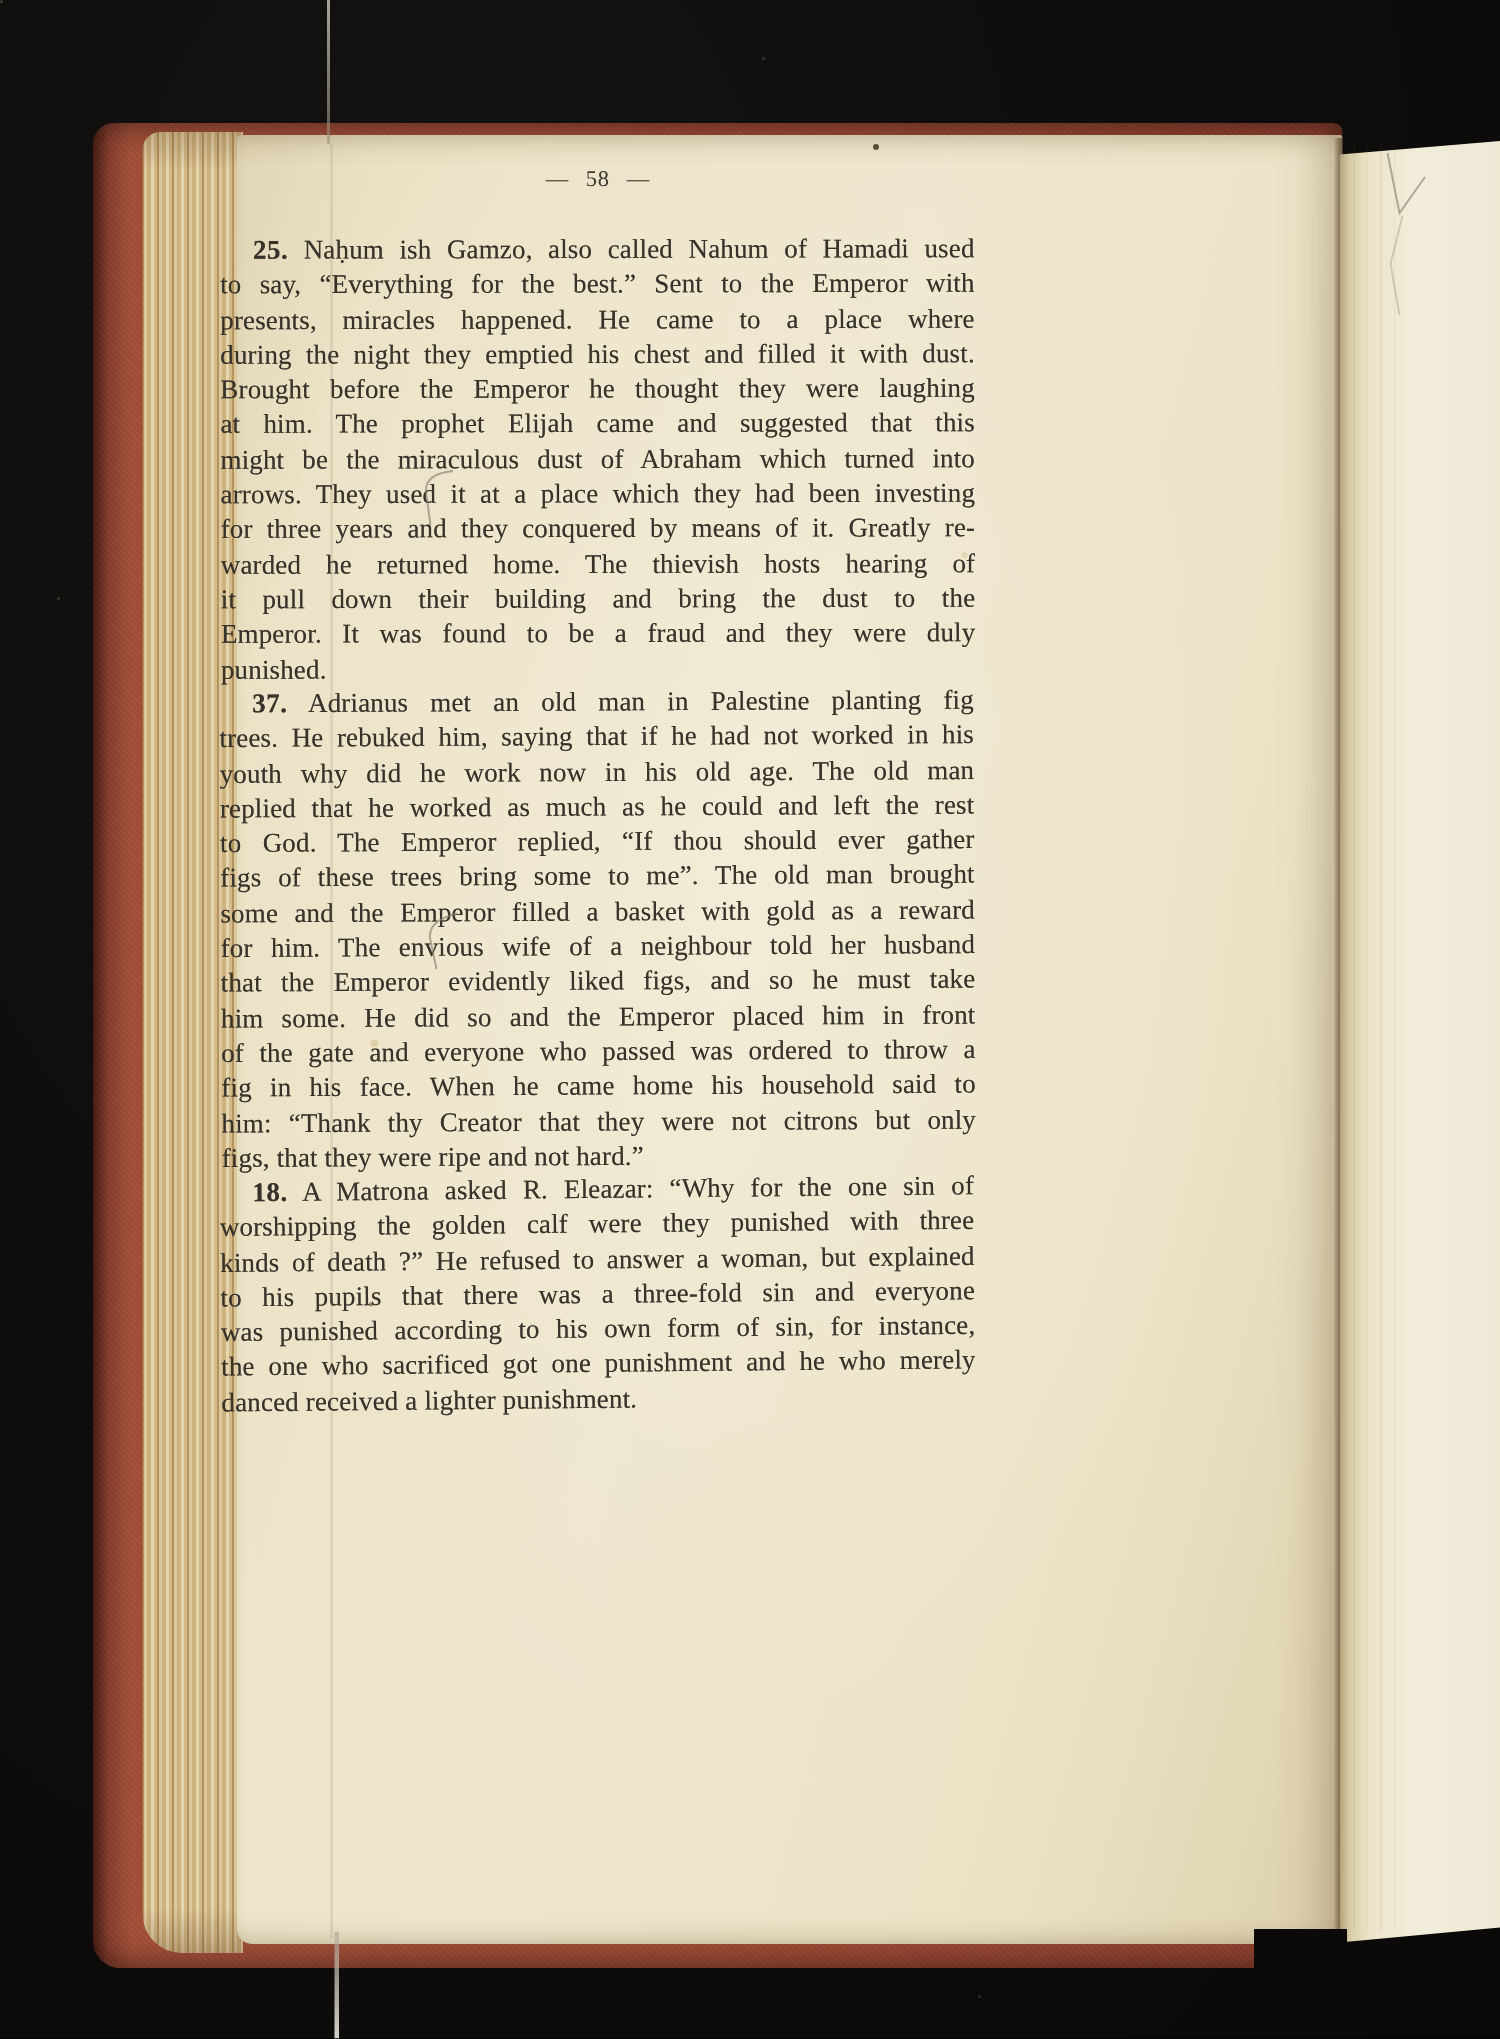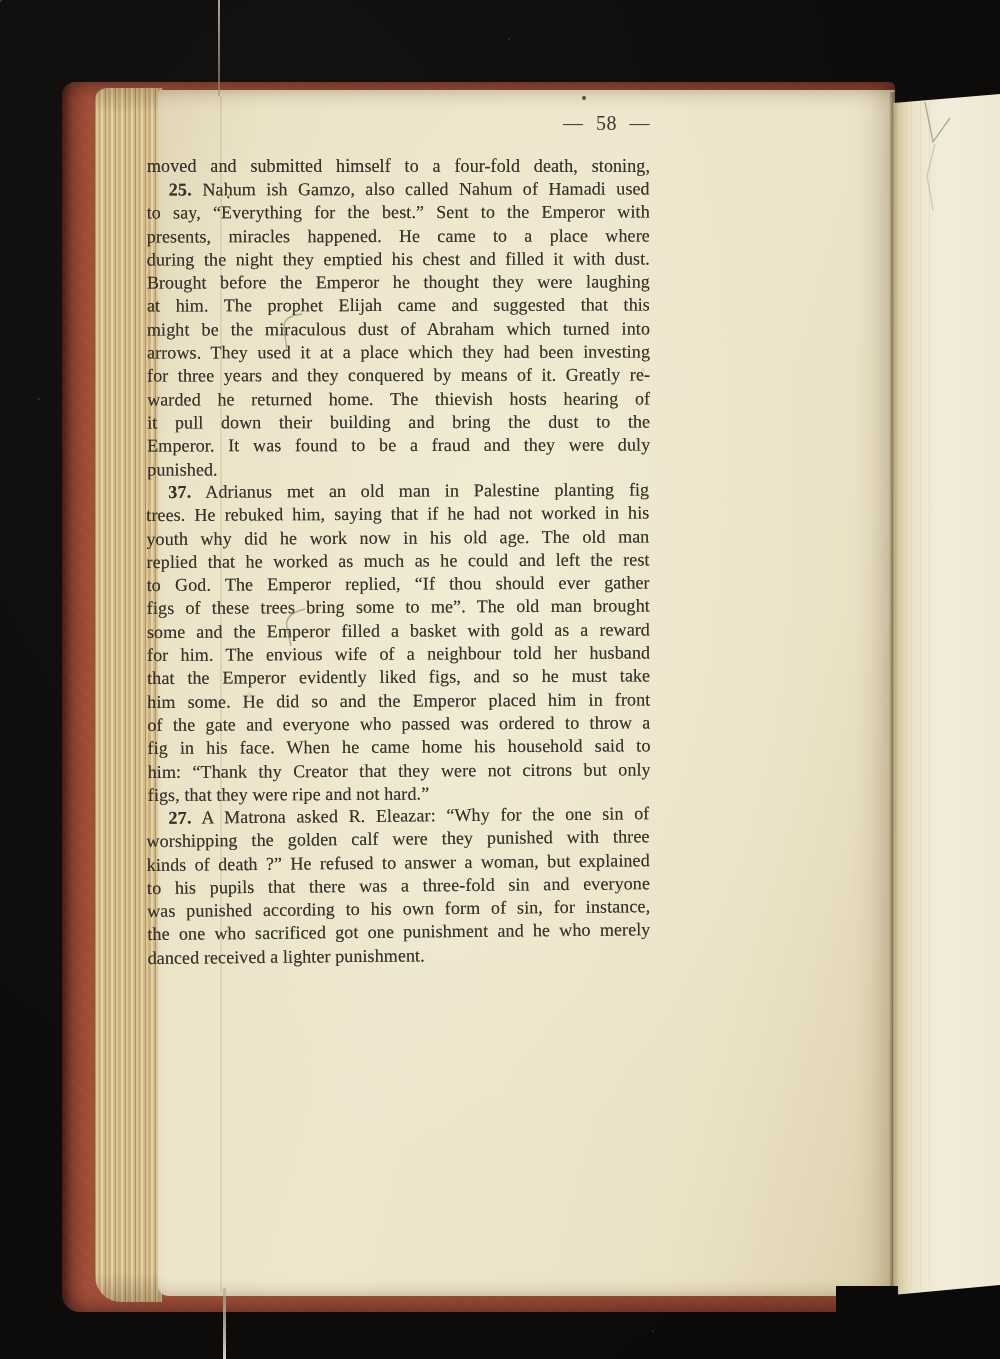--- a/index.html
+++ b/index.html
@@ -50,22 +50,22 @@
   .right-page-curl{position:absolute;left:893px;top:95px;width:44px;height:1192px;opacity:.45;
       background:repeating-linear-gradient(90deg, rgba(120,100,60,.18) 0 1px, transparent 1px 9px);}
   
   .string-top{position:absolute;left:218px;top:0;width:2px;height:96px;
       background:linear-gradient(180deg,rgba(195,190,178,.85),rgba(150,140,122,.55));}
   .string-page{position:absolute;left:220px;top:96px;width:2px;height:1196px;
       background:rgba(105,90,62,.12);}
   .string-bottom{position:absolute;left:223px;top:1288px;width:3px;height:71px;
       background:linear-gradient(180deg,rgba(170,160,145,.6),rgba(235,232,224,.9));}
   
-  .pagehead{position:absolute;left:147px;top:112px;width:503px;text-align:right;
-      font-size:20px;color:#3b372e;word-spacing:7px;letter-spacing:.5px;}
+  .pagehead{position:absolute;left:147px;top:112px;width:503px;text-align:center;
+      font-size:15px;color:#3b372e;word-spacing:7px;letter-spacing:.5px;}
   .textblock{position:absolute;left:147px;top:155px;width:503px;
       font-size:18px;line-height:23.3px;color:#37332b;letter-spacing:.1px;
       text-shadow:0 0 .4px rgba(55,51,43,.6);}
   .paragraph{position:relative;}
   .p1{transform:rotate(-.12deg);}
   .p2{transform:rotate(-.3deg);transform-origin:left center;}
   .p3{transform:rotate(-.55deg);transform-origin:left center;}
   .line{text-align:justify;text-align-last:justify;text-justify:inter-word;
         overflow:hidden;white-space:nowrap;height:23.3px;}
   .line.last{text-align-last:left;}
@@ -96,21 +96,20 @@
   </div>
 
   <div class="gutter"></div>
   <div class="right-page"></div>
   <div class="right-page-curl"></div>
   <div class="cover-notch"></div>
 
   <div class="pagehead">— 58 —</div>
   <div class="textblock">
       <div class="paragraph p0">
-        <div class="line">moved and submitted himself to a four-fold death, stoning,</div>
       </div>
       <div class="paragraph p1">
         <div class="line indent"><b>25.</b> Naḥum ish Gamzo, also called Nahum of Hamadi used</div>
         <div class="line">to say, “Everything for the best.” Sent to the Emperor with</div>
         <div class="line">presents, miracles happened.  He came to a place where</div>
         <div class="line">during the night they emptied his chest and filled it with dust.</div>
         <div class="line">Brought before the Emperor he thought they were laughing</div>
         <div class="line">at him.  The prophet Elijah came and suggested that this</div>
         <div class="line">might be the miraculous dust of Abraham which turned into</div>
         <div class="line">arrows. They used it at a place which they had been investing</div>
@@ -130,21 +129,21 @@
         <div class="line">some and the Emperor filled a basket with gold as a reward</div>
         <div class="line">for him.  The envious wife of a neighbour told her husband</div>
         <div class="line">that the Emperor evidently liked figs, and so he must take</div>
         <div class="line">him some.  He did so and the Emperor placed him in front</div>
         <div class="line">of the gate and everyone who passed was ordered to throw a</div>
         <div class="line">fig in his face.  When he came home his household said to</div>
         <div class="line">him: “Thank thy Creator that they were not citrons but only</div>
         <div class="line last">figs, that they were ripe and not hard.”</div>
       </div>
       <div class="paragraph p3">
-        <div class="line indent"><b>27.</b> A Matrona asked R. Eleazar: “Why for the one sin of</div>
+        <div class="line indent"><b>18.</b> A Matrona asked R. Eleazar: “Why for the one sin of</div>
         <div class="line">worshipping the golden calf were they punished with three</div>
         <div class="line">kinds of death ?” He refused to answer a woman, but explained</div>
         <div class="line">to his pupils that there was a three-fold sin and everyone</div>
         <div class="line">was punished according to his own form of sin, for instance,</div>
         <div class="line">the one who sacrificed got one punishment and he who merely</div>
         <div class="line last">danced received a lighter punishment.</div>
       </div>
     </div>
 
   <svg class="pencil" style="left:278px;top:310px;" width="28" height="44" viewBox="0 0 28 44">

